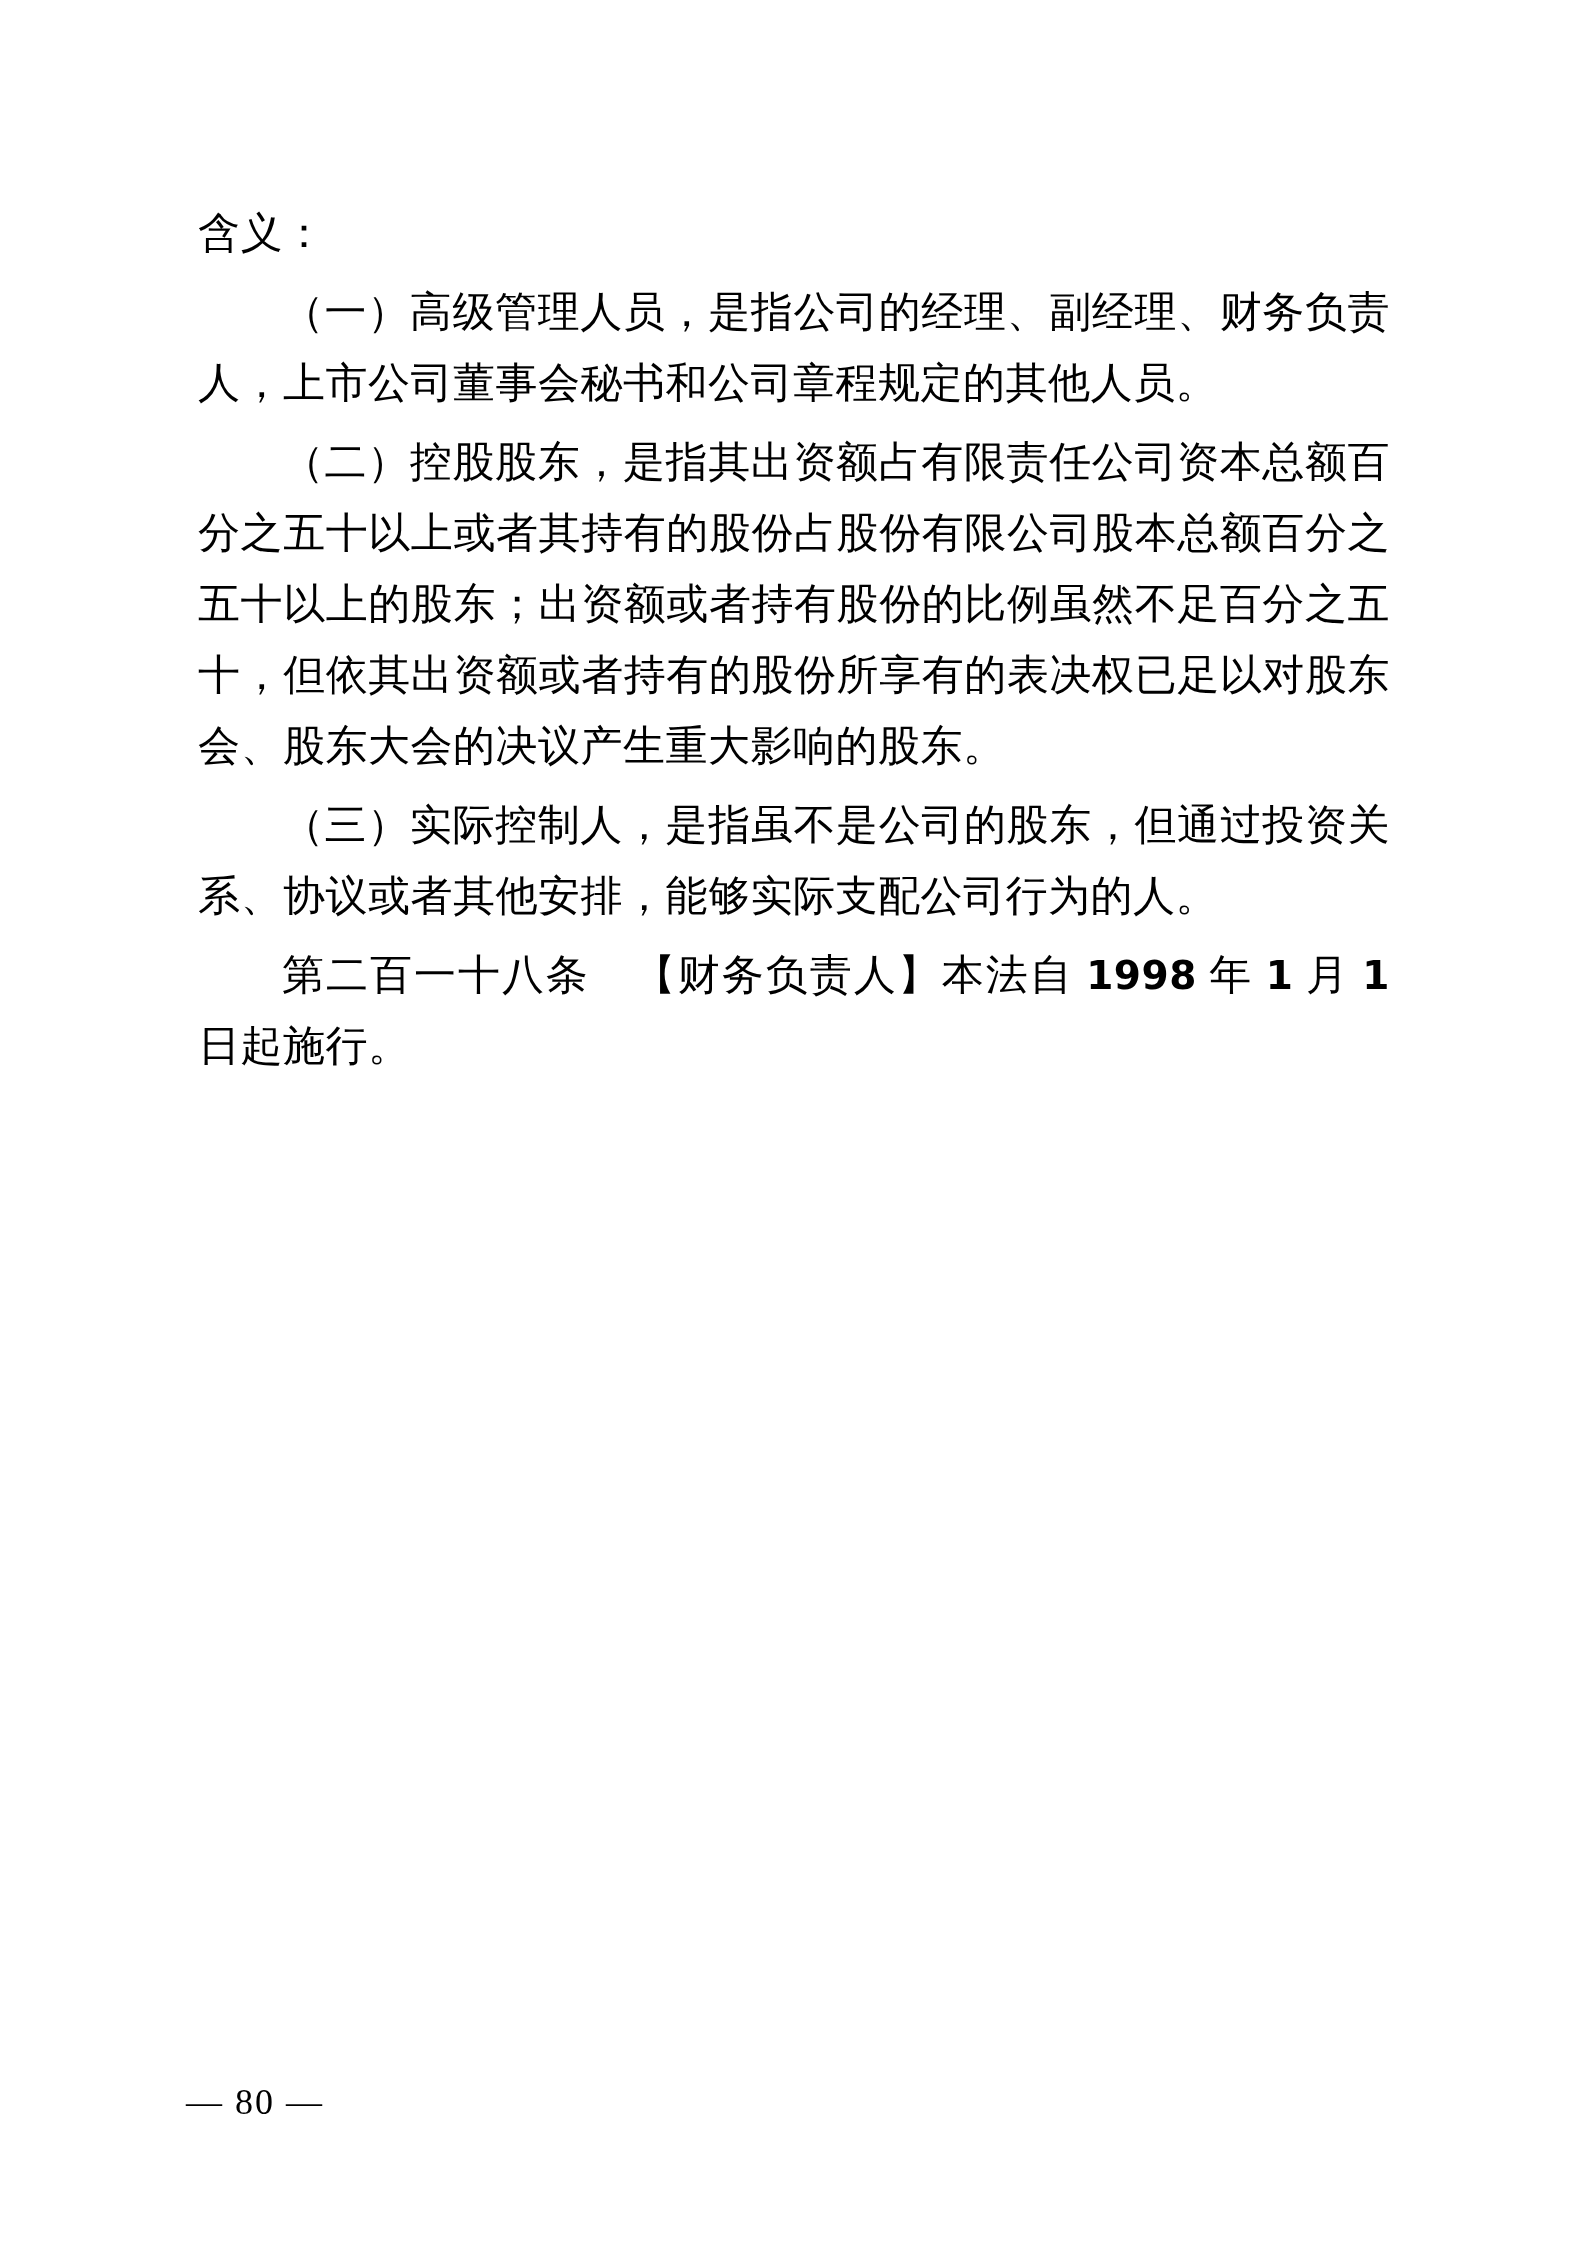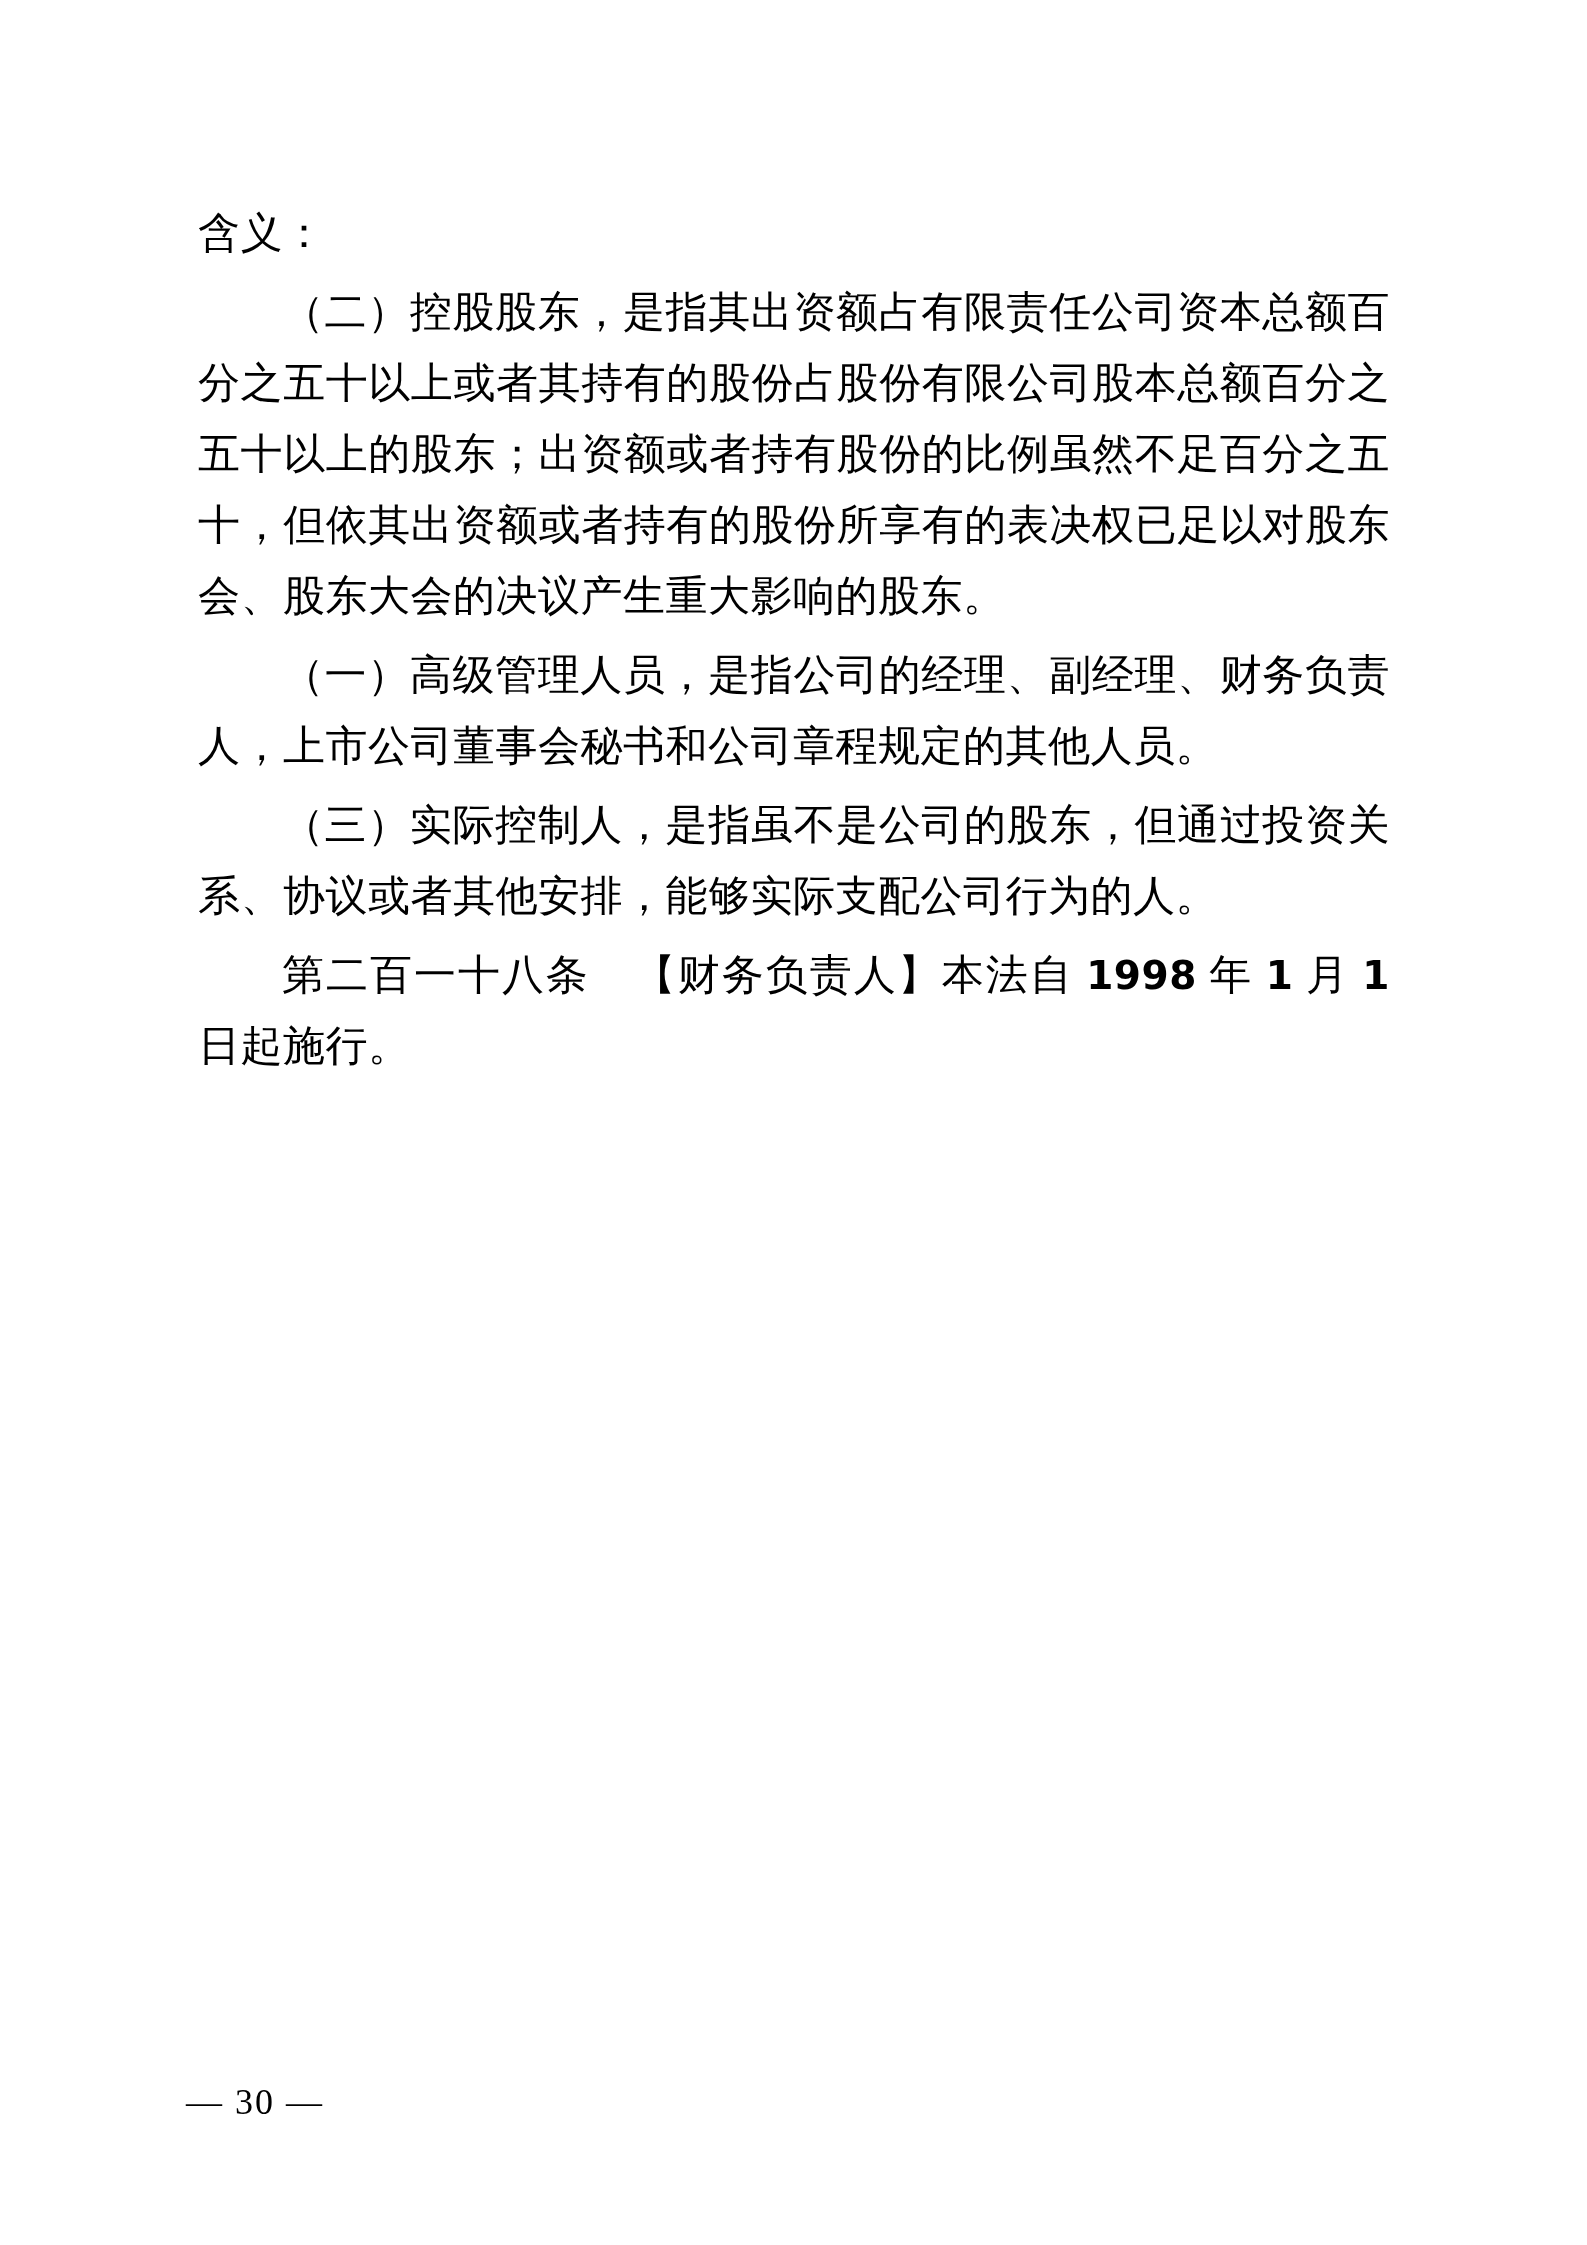--- a/index.html
+++ b/index.html
@@ -54,21 +54,21 @@
     white-space: pre;
   }
 </style>
 </head>
 <body>
 
 <div class="page">
 
   <div class="text-block">
     <p class="no-indent"><span>含义：</span></p>
+    <p><span>（一）高级管理人员，是指公司的经理、副经理、财务负责人，上市公司董事会秘书和公司章程规定的其他人员。</span></p>
     <p><span>（二）控股股东，是指其出资额占有限责任公司资本总额百分之五十以上或者其持有的股份占股份有限公司股本总额百分之五十以上的股东；出资额或者持有股份的比例虽然不足百分之五十，但依其出资额或者持有的股份所享有的表决权已足以对股东会、股东大会的决议产生重大影响的股东。</span></p>
-    <p><span>（一）高级管理人员，是指公司的经理、副经理、财务负责人，上市公司董事会秘书和公司章程规定的其他人员。</span></p>
     <p><span>（三）实际控制人，是指虽不是公司的股东，但通过投资关系、协议或者其他安排，能够实际支配公司行为的人。</span></p>
     <p><span>第二百一十八条　</span><span>【财务负责人】</span><span>本法自 </span><span class="run-num">1998</span><span> 年 </span><span class="run-num">1</span><span> 月 </span><span class="run-num">1</span><span> 日起施行。</span></p>
   </div>
 
-  <div class="page-number">— 30 —</div>
+  <div class="page-number">— 80 —</div>
 
 </div>
 
 </body></html>

